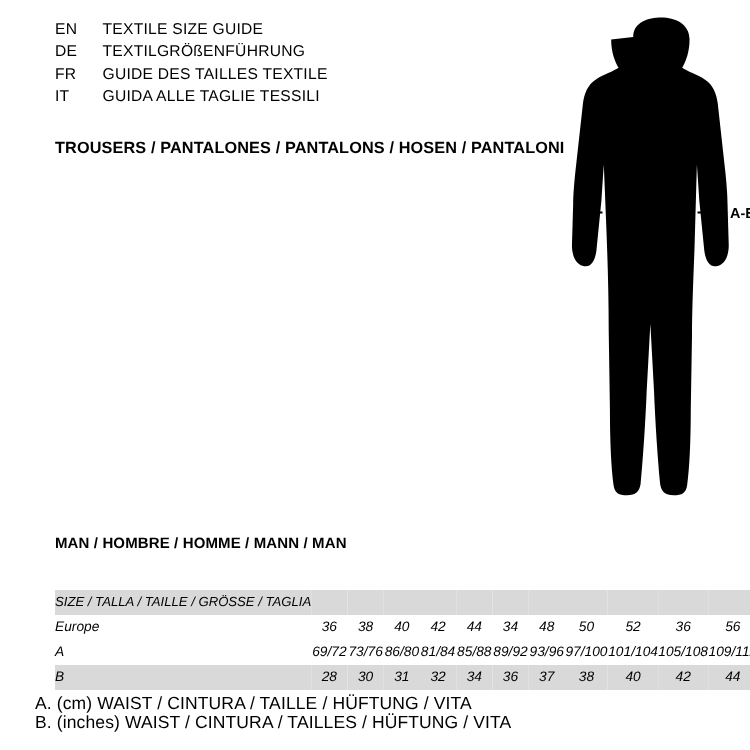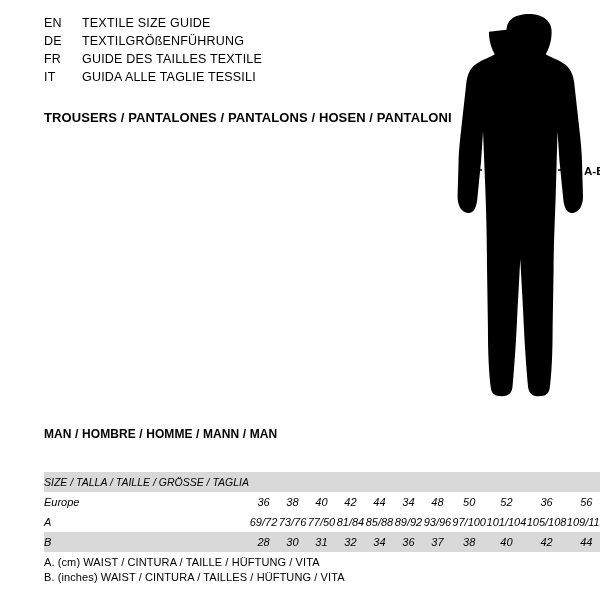--- a/index.html
+++ b/index.html
@@ -108,23 +108,23 @@
     width: 88px;
     padding-left: 2px;
   }
   td.val {
     width: 43px;
     text-align: center;
   }
 
   .footnotes {
     position: absolute;
-    left: 20px;
+    left: 4px;
     top: 555px;
-    font-size: 11px;
+    font-size: 14px;
     line-height: 15px;
   }
   .footnotes div {
     letter-spacing: 0.1px;
   }
 </style>
 </head>
 <body>
 
 <div class="page">
@@ -228,21 +228,21 @@
         <td class="val">48</td>
         <td class="val">50</td>
         <td class="val">52</td>
         <td class="val">36</td>
         <td class="val">56</td>
       </tr>
       <tr>
         <td class="label-col">A</td>
         <td class="val">69/72</td>
         <td class="val">73/76</td>
-        <td class="val">77/50</td>
+        <td class="val">86/80</td>
         <td class="val">81/84</td>
         <td class="val">85/88</td>
         <td class="val">89/92</td>
         <td class="val">93/96</td>
         <td class="val">97/100</td>
         <td class="val">101/104</td>
         <td class="val">105/108</td>
         <td class="val">109/112</td>
       </tr>
       <tr class="shaded">

